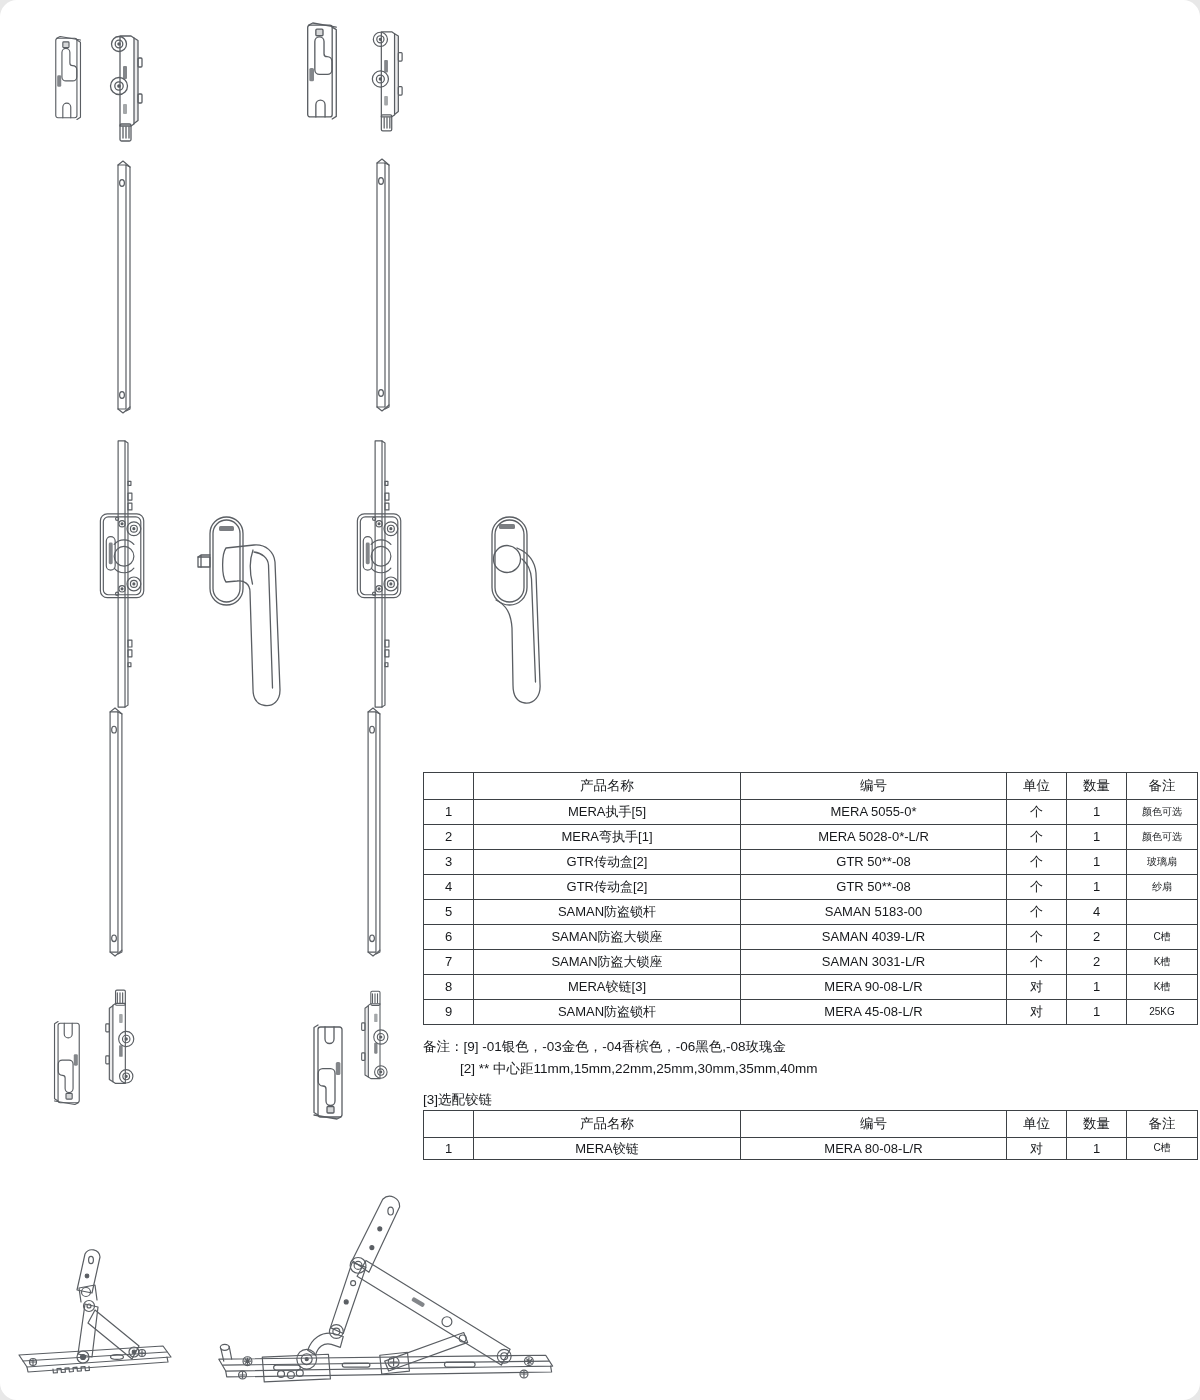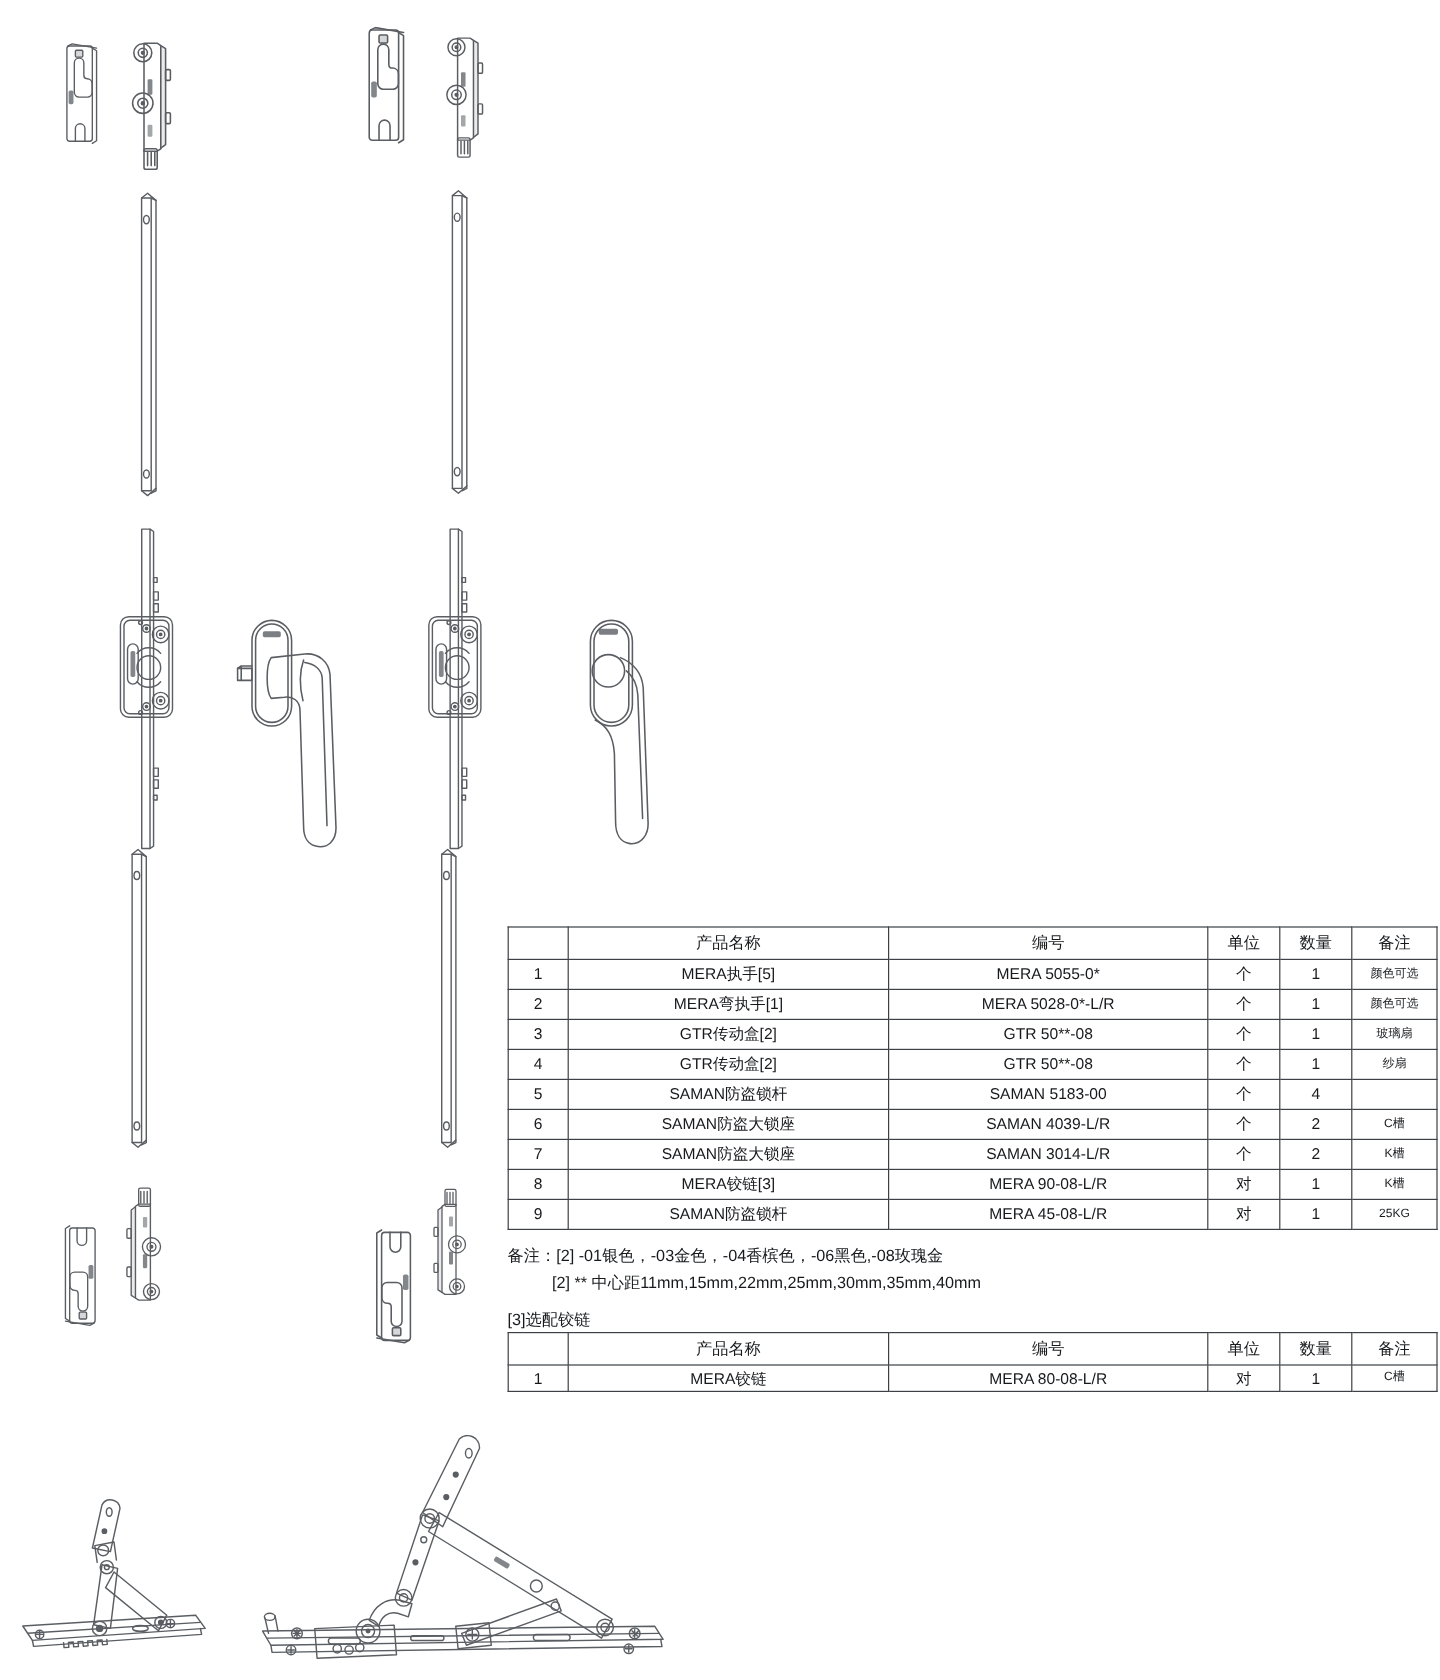--- a/index.html
+++ b/index.html
@@ -5,21 +5,21 @@
   :root{
     --line:#5a5e63;
     --tbl:#3d4145;
     --txt:#17191c;
     --bg:#ffffff;
   }
   html,body{margin:0;padding:0;background:#e8e8e8;}
   body{font-family:"Liberation Sans","DejaVu Sans",sans-serif;}
   .stage{
     position:relative;width:1200px;height:1400px;background:var(--bg);
-    margin:0 auto;overflow:hidden;
+    margin:0 auto;overflow:hidden;border-radius:17px;
   }
   .fig{position:absolute;color:var(--line);}
   .fig.rot180{transform:rotate(180deg);}
   
   .parts-table{
     position:absolute;border-collapse:collapse;table-layout:fixed;width:774px;
     background:var(--bg);
   }
   .parts-table th,.parts-table td{
     border:1.4px solid var(--tbl);text-align:center;vertical-align:middle;
@@ -342,21 +342,21 @@
           <td>6</td>
           <td>SAMAN防盗大锁座</td>
           <td>SAMAN 4039-L/R</td>
           <td>个</td>
           <td>2</td>
           <td>C槽</td>
         </tr>
         <tr>
           <td>7</td>
           <td>SAMAN防盗大锁座</td>
-          <td>SAMAN 3014-L/R</td>
+          <td>SAMAN 3031-L/R</td>
           <td>个</td>
           <td>2</td>
           <td>K槽</td>
         </tr>
         <tr>
           <td>8</td>
           <td>MERA铰链[3]</td>
           <td>MERA 90-08-L/R</td>
           <td>对</td>
           <td>1</td>
@@ -367,21 +367,21 @@
           <td>SAMAN防盗锁杆</td>
           <td>MERA 45-08-L/R</td>
           <td>对</td>
           <td>1</td>
           <td>25KG</td>
         </tr>
       </tbody>
   </table>
 
   <div class="notes">
-    <div><span>备注：</span><span>[2] -01银色，-03金色，-04香槟色，-06黑色,-08玫瑰金</span></div>
+    <div><span>备注：</span><span>[9] -01银色，-03金色，-04香槟色，-06黑色,-08玫瑰金</span></div>
     <div class="ind"><span>[2] ** 中心距11mm,15mm,22mm,25mm,30mm,35mm,40mm</span></div>
   </div>
 
   <div class="opt-title">[3]选配铰链</div>
   <table class="parts-table t-opt">
     <colgroup>
         <col class="c0">
         <col class="c1">
         <col class="c2">
         <col class="c3">

